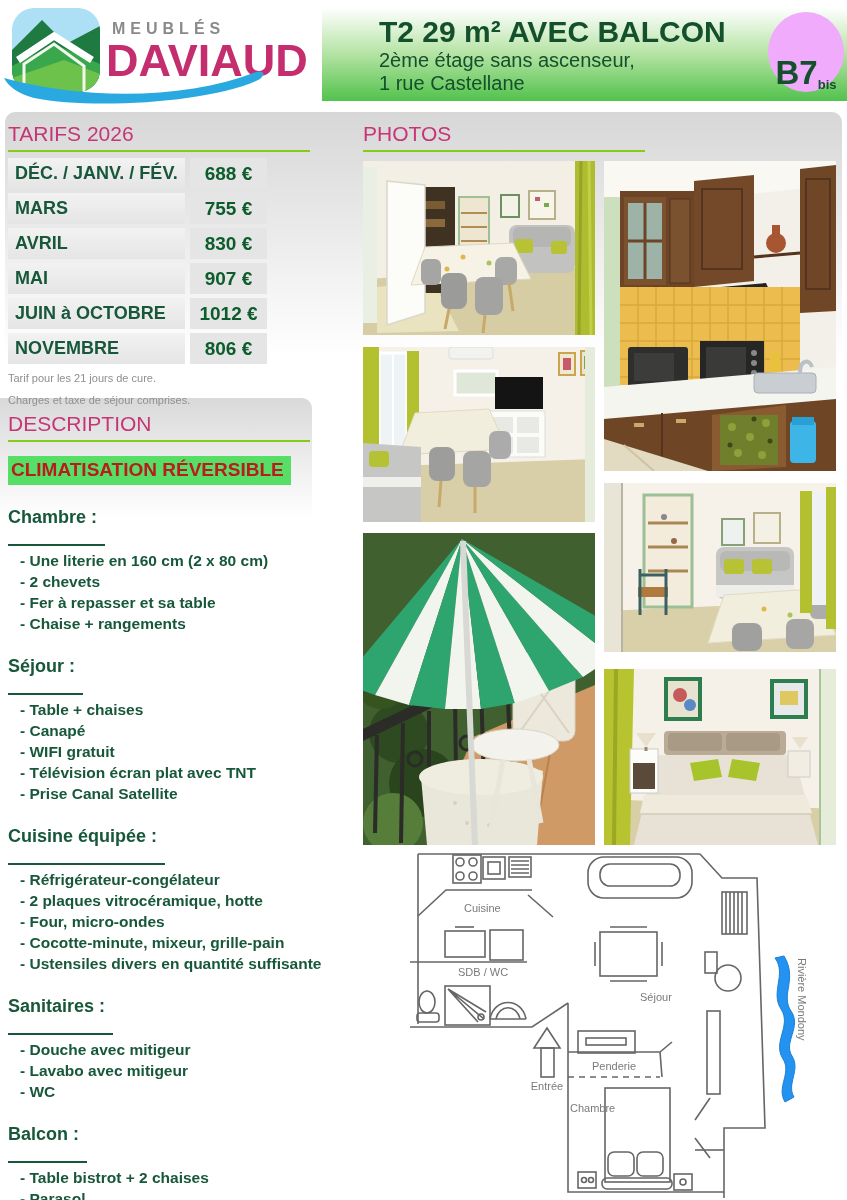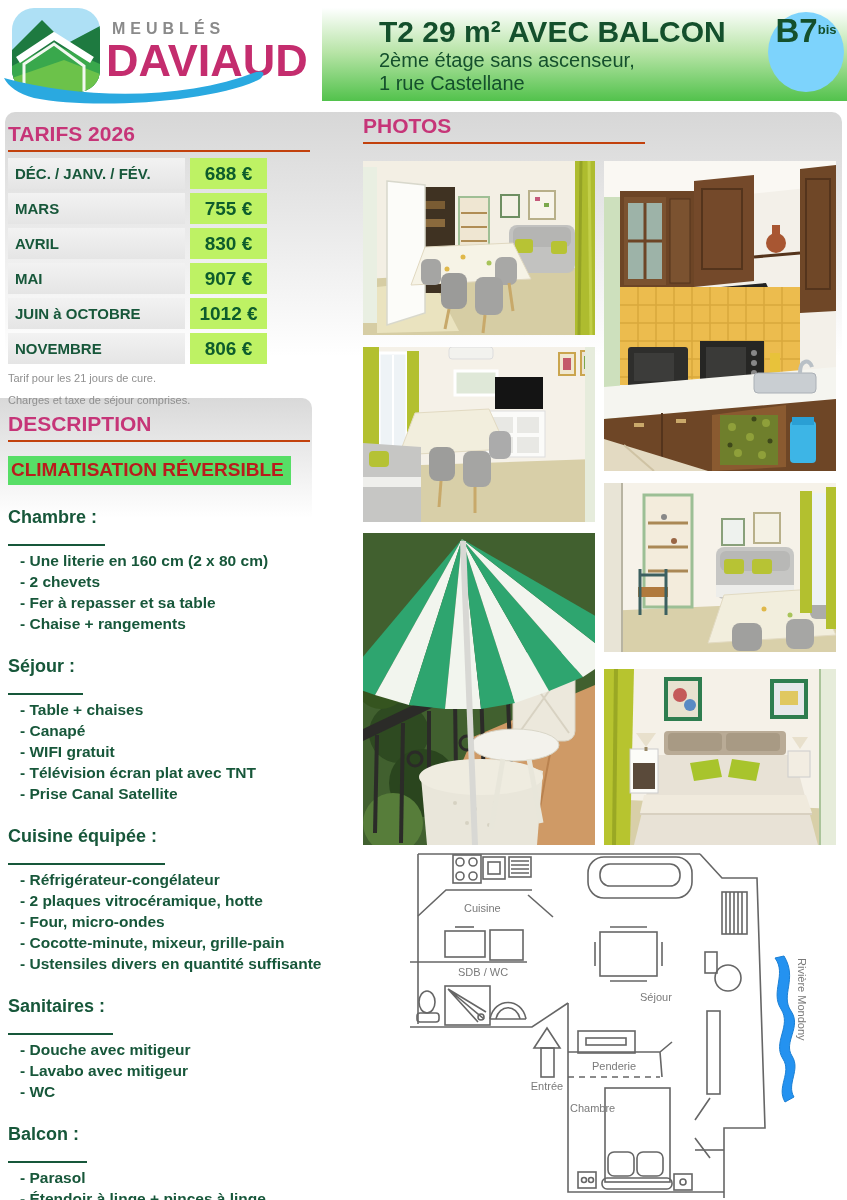--- a/index.html
+++ b/index.html
@@ -12,52 +12,52 @@
   .logo-svg { position:absolute; left:4px; top:4px; width:310px; height:100px; }
   .title-box {
     position:absolute; left:322px; top:8px; width:553px; height:93px;
     background:linear-gradient(180deg,#feffff 0%, #b7e4a6 48%, #52c24c 100%);
     padding:7px 0 0 57px;
   }
   .title-main { color:#14502c; font-size:30px; font-weight:bold; line-height:34px; }
   .title-sub { color:#14502c; font-size:20px; font-weight:normal; line-height:23px; }
   .badge {
     position:absolute; left:768px; top:12px; width:76px; height:80px;
-    background:#7dd3fc; border-radius:50%;
-    display:flex; align-items:flex-start; justify-content:center;
+    background:#f0abfc; border-radius:50%;
+    display:flex; align-items:flex-end; justify-content:center;
   }
   .badge-main { color:#14502c; font-size:33px; font-weight:bold; }
   .badge-suffix { color:#14502c; font-size:13px; font-weight:bold; padding-top:10px; }
   
   .band-top {
     position:absolute; left:5px; top:112px; width:837px; height:245px;
     background:linear-gradient(180deg,#d7d7d7 0%, #ffffff 100%);
     border-radius:10px 10px 0 0;
   }
   .band-desc {
     position:absolute; left:0px; top:398px; width:312px; height:120px;
     background:linear-gradient(180deg,#d9d9d9 0%, #ffffff 100%);
     border-radius:0 10px 0 0;
   }
   
   .sec-head {
-    color:#c63578; font-size:21px; font-weight:bold;
-    border-bottom:2px solid #c2410c; padding-bottom:4px; display:block;
+    color:#c63578; font-size:21px; font-weight:normal;
+    border-bottom:2px solid #84cc16; padding-bottom:4px; display:block;
   }
   
   .tarifs { position:absolute; left:8px; top:122px; width:302px; z-index:2; }
   .trows { margin-top:6px; }
   .trow { display:flex; gap:5px; margin-bottom:4px; }
   .tlabel {
     width:177px; height:31px; background:linear-gradient(180deg,#f2f2f2,#e5e5e5);
-    color:#17573a; font-weight:bold; font-size:15px;
+    color:#17573a; font-weight:bold; font-size:18px;
     display:flex; align-items:center; padding-left:7px;
   }
   .tprice {
-    width:77px; height:31px; background:#bef264; color:#0d5c2c;
+    width:77px; height:31px; background:#e5e5e5; color:#0d5c2c;
     display:flex; align-items:center; justify-content:center;
     font-size:19px; font-weight:bold;
   }
   .tnote { color:#8f8f8f; font-size:11px; line-height:20px; margin-top:2px; }
   
   .desc { position:absolute; left:8px; top:412px; width:352px; z-index:2; }
   .desc-highlight {
     display:inline-block; background:#57de66; color:#b91c1c;
     font-size:19px; font-weight:bold; padding:3px 7px 4px 3px; margin-top:14px;
   }
@@ -66,21 +66,21 @@
     color:#17573a; font-size:18px; font-weight:bold;
     border-bottom:2px solid #17573a; padding-right:8px; padding-bottom:16px;
     display:inline-block;
   }
   .g-items { margin-top:4px; }
   .g-item {
     color:#17573a; font-size:15.5px; font-weight:bold; line-height:21px;
     padding-left:12px;
   }
   
-  .photos-head { position:absolute; left:363px; top:114px; width:282px; z-index:2; }
+  .photos-head { position:absolute; left:363px; top:122px; width:282px; z-index:2; }
   .photo { position:absolute; overflow:hidden; background:#eee; z-index:2; }
   .photo svg { width:100%; height:100%; display:block; }
   .ph1 { left:363px; top:161px; width:232px; height:174px; }
   .ph2 { left:363px; top:347px; width:232px; height:175px; }
   .ph3 { left:363px; top:533px; width:232px; height:312px; }
   .ph4 { left:604px; top:161px; width:232px; height:310px; }
   .ph5 { left:604px; top:483px; width:232px; height:169px; }
   .ph6 { left:604px; top:669px; width:232px; height:176px; }
   
   .plan { position:absolute; left:410px; top:846px; width:437px; height:354px; z-index:2; }
@@ -198,20 +198,21 @@
       <div class="g-items">
         <div class="g-item">- Douche avec mitigeur</div>
         <div class="g-item">- Lavabo avec mitigeur</div>
         <div class="g-item">- WC</div>
       </div>
     </div>
 
     <div class="group">
       <span class="g-title">Balcon :</span>
       <div class="g-items">
+        <div class="g-item">- Table bistrot + 2 chaises</div>
         <div class="g-item">- Parasol</div>
         <div class="g-item">- Étendoir à linge + pinces à linge</div>
       </div>
     </div>
   </div>
 
   <div class="photos-head">
     <span class="sec-head">PHOTOS</span>
   </div>
 

